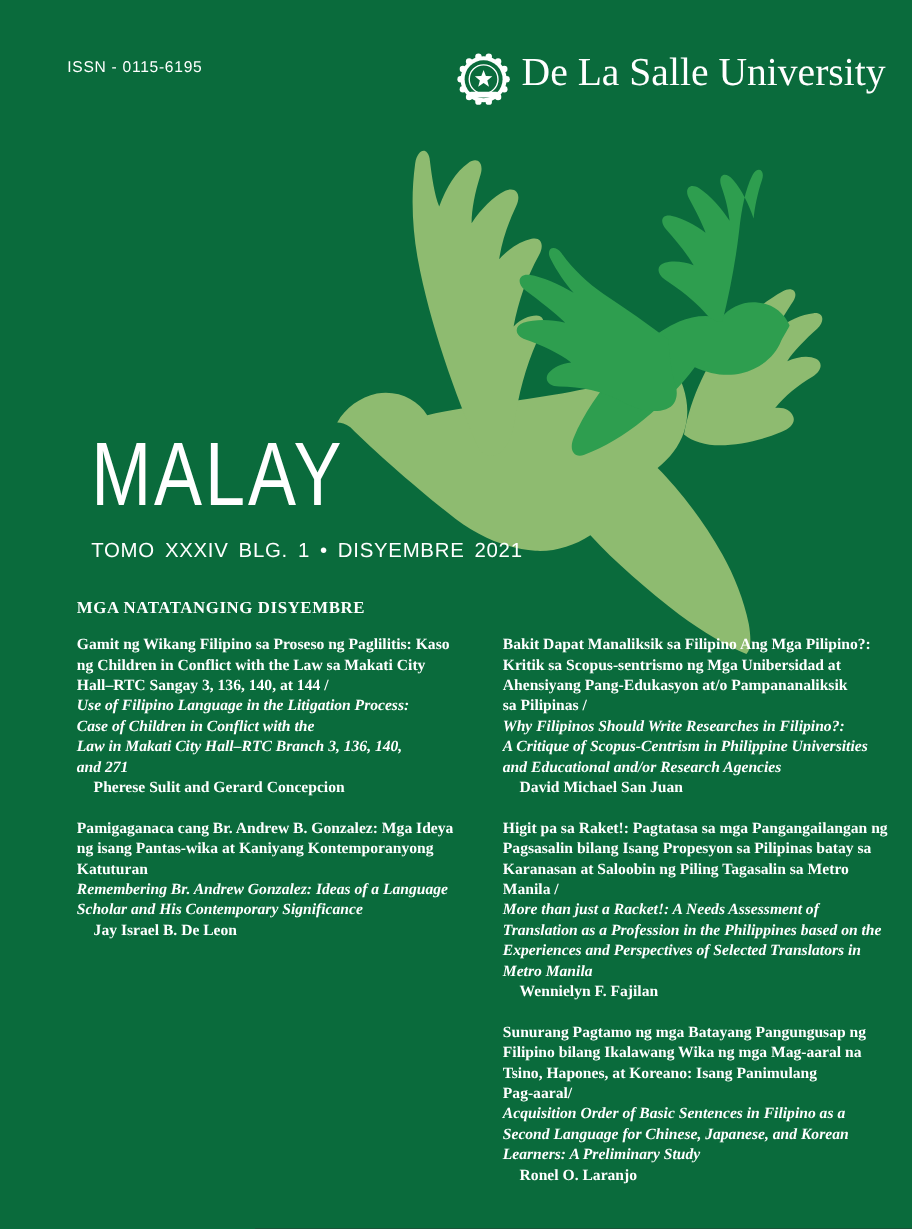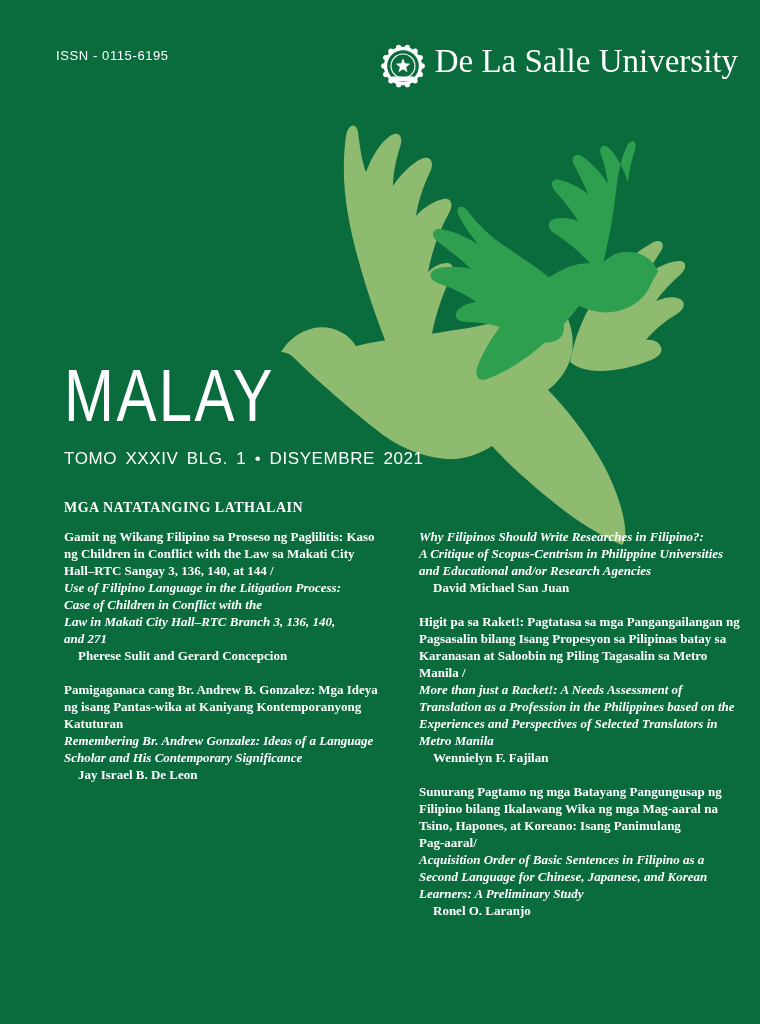--- a/index.html
+++ b/index.html
@@ -21,21 +21,21 @@
   }
   .brand {
     position:absolute; top:43px; right:22px;
     display:flex; align-items:flex-start; gap:9px;
   }
   .brand-name {
     font-family:"Liberation Serif", serif;
     font-size:33px; font-weight:400; white-space:nowrap;
   }
 
-  .title-block { position:absolute; left:64px; top:358px; }
+  .title-block { position:absolute; left:76px; top:358px; }
   .journal-title {
     margin:0; font-family:"Liberation Sans", sans-serif;
     font-weight:300; font-size:75px; line-height:1;
     letter-spacing:3px;
     transform:scaleX(.8); transform-origin:left center;
   }
   .issue-line {
     margin-top:16px;
     font-family:"Liberation Sans", sans-serif;
     font-weight:400; font-size:17px; letter-spacing:.6px; word-spacing:3px;
@@ -149,21 +149,21 @@
     </svg>
     <span class="brand-name">De La Salle University</span>
   </div>
 
   <div class="title-block">
     <h1 class="journal-title">MALAY</h1>
     <div class="issue-line">TOMO XXXIV  BLG. 1  •  DISYEMBRE 2021</div>
   </div>
 
   <div class="toc">
-    <h2 class="toc-heading">MGA NATATANGING LATHALAIN</h2>
+    <h2 class="toc-heading">MGA NATATANGING DISYEMBRE</h2>
     <div class="toc-columns">
 
       <div class="toc-col">
         <article class="entry">
           <div class="t-fil">Gamit ng Wikang Filipino sa Proseso ng Paglilitis: Kaso
 ng Children in Conflict with the Law sa Makati City
 Hall–RTC Sangay 3, 136, 140, at 144 /</div>
           <div class="t-en">Use of Filipino Language in the Litigation Process:
 Case of Children in Conflict with the
 Law in Makati City Hall–RTC Branch 3, 136, 140,
@@ -175,20 +175,24 @@
 ng isang Pantas-wika at Kaniyang Kontemporanyong
 Katuturan</div>
           <div class="t-en">Remembering Br. Andrew Gonzalez: Ideas of a Language
 Scholar and His Contemporary Significance</div>
           <div class="authors">Jay Israel B. De Leon</div>
         </article>
       </div>
 
       <div class="toc-col">
         <article class="entry">
+          <div class="t-fil">Bakit Dapat Manaliksik sa Filipino Ang Mga Pilipino?:
+Kritik sa Scopus-sentrismo ng Mga Unibersidad at
+Ahensiyang Pang-Edukasyon at/o Pampananaliksik
+sa Pilipinas /</div>
           <div class="t-en">Why Filipinos Should Write Researches in Filipino?:
 A Critique of Scopus-Centrism in Philippine Universities
 and Educational and/or Research Agencies</div>
           <div class="authors">David Michael San Juan</div>
         </article>
         <article class="entry">
           <div class="t-fil">Higit pa sa Raket!: Pagtatasa sa mga Pangangailangan ng
 Pagsasalin bilang Isang Propesyon sa Pilipinas batay sa
 Karanasan at Saloobin ng Piling Tagasalin sa Metro
 Manila /</div>

